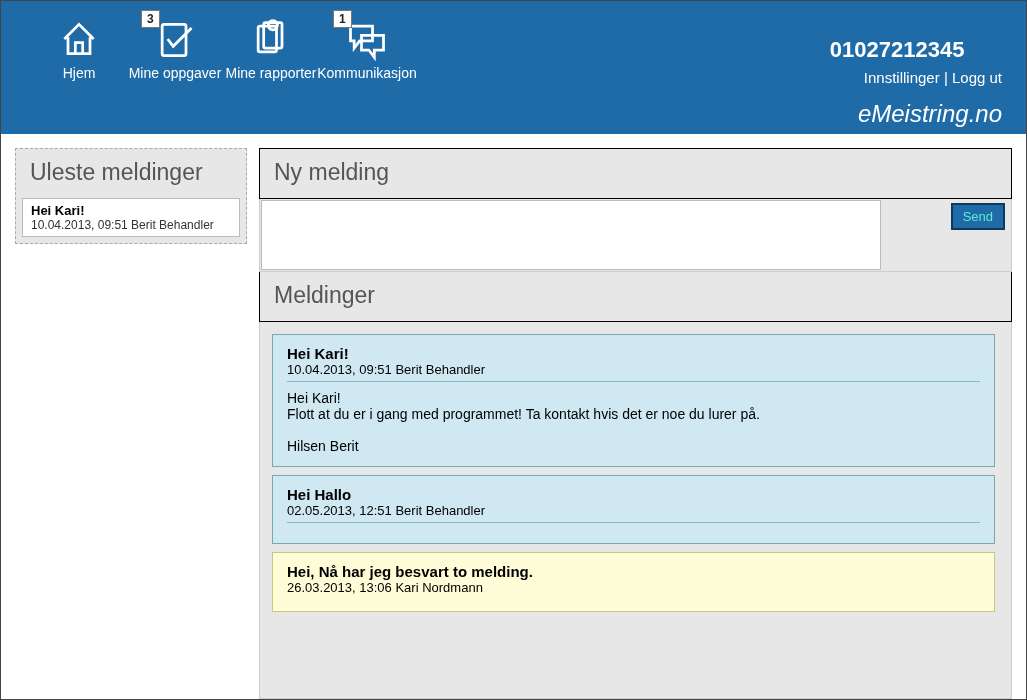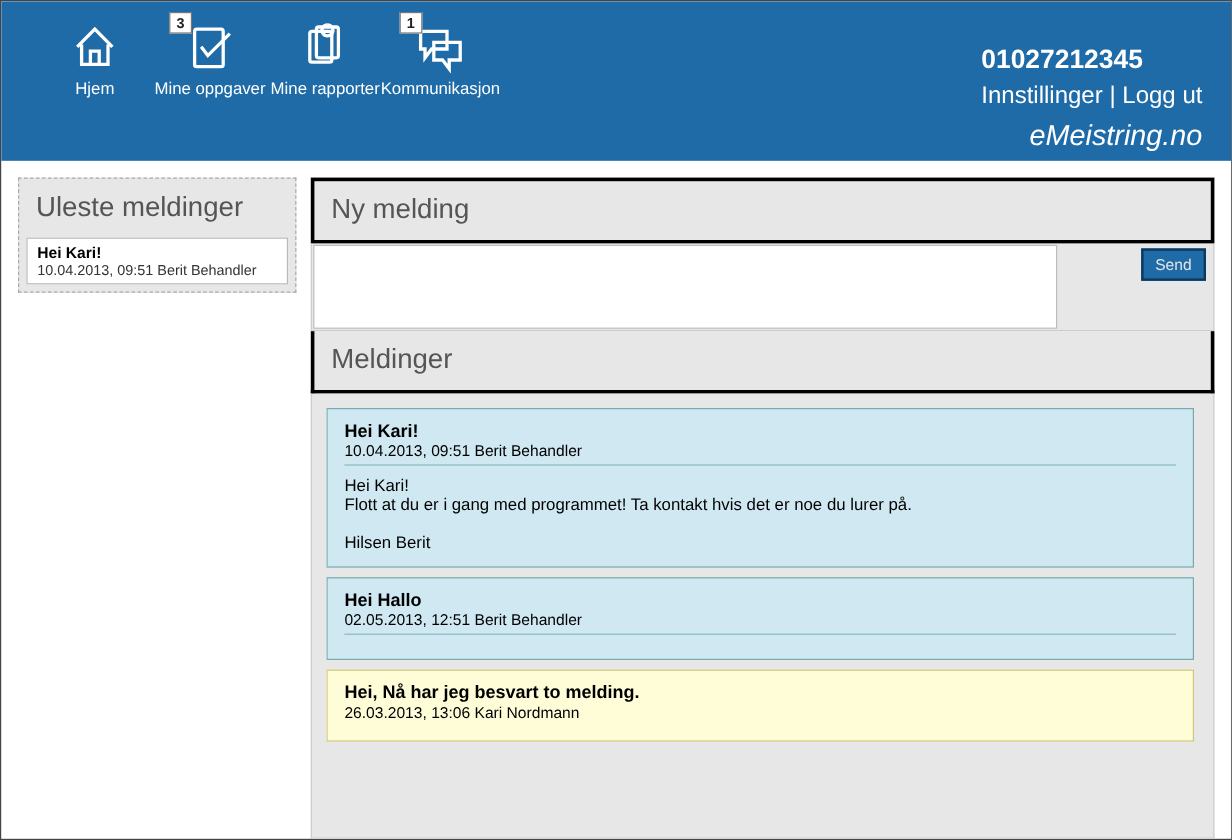--- a/index.html
+++ b/index.html
@@ -9,43 +9,43 @@
     .top-bar { background:#1e6ba8; height:133px; position:relative; color:#fff; }
     .nav { display:flex; gap:0; padding:14px 0 0 30px; }
     .nav-item { display:flex; flex-direction:column; align-items:center; width:96px; cursor:pointer; position:relative; color:#fff; font-size:14px; }
     .nav-item .icon-slot { height:48px; display:flex; align-items:center; justify-content:center; }
     .nav-item svg { stroke:#fff; fill:none; stroke-width:3; }
     .nav-item .badge { position:absolute; top:-5px; left:14px; background:#fff; color:#222; font-size:12px; font-weight:bold; padding:1px 5px; border:1px solid #777; }
     .nav-item span.label { margin-top:2px; }
     
     .header-right { position:absolute; top:36px; right:24px; text-align:left; }
     .header-right .userid { font-size:22px; font-weight:600; }
-    .header-right .links { font-size:20px; margin-top:6px; }
+    .header-right .links { font-size:15px; margin-top:6px;margin-left:34px; }
     .header-right .links a { color:#fff; text-decoration:none; cursor:pointer; }
     .brand { position:absolute; bottom:6px; right:24px; font-size:24px; font-style:italic; font-family: "Segoe UI", Arial, sans-serif; }
     .brand em { font-style:italic; }
     
     
     .main { display:flex; padding:14px 14px 0 14px; gap:12px; height:calc(100% - 133px); }
     
     
     .sidebar { width:232px; flex:0 0 232px; }
-    .panel { background:#e7e7e7; border:3px solid #000000; margin-bottom:14px; }
+    .panel { background:#e7e7e7; border:1px solid #000000; margin-bottom:14px; }
     .sidebar .panel { border:1px dashed #aaa; }
     .panel-header { font-size:23px; font-weight:300; color:#555; padding:10px 14px 12px 14px; font-family:"Segoe UI Light","Segoe UI",Arial,sans-serif; }
     .unread-item { background:#fff; border:1px solid #bbb; margin:0 6px 6px 6px; padding:4px 8px; cursor:pointer; }
     .unread-item .subject { font-weight:bold; font-size:13px; }
     .unread-item .meta { font-size:12px; color:#333; }
     
     
     .content { flex:1; display:flex; flex-direction:column; }
     .compose-row { display:flex; background:#e7e7e7; border:1px solid #ccc; border-top:none; }
     .compose-text { flex:1; resize:none; height:70px; border:1px solid #bbb; margin:1px 0 1px 1px; font-family:inherit; font-size:14px; overflow-y:scroll; }
     .compose-side { width:130px; display:flex; justify-content:flex-end; align-items:flex-start; padding:4px 6px; }
-    .send-btn { background:#1e6ba8; color:#e5e5e5; border:2px solid #0c3a5e; padding:4px 10px; font-size:13px; cursor:pointer; }
+    .send-btn { background:#1e6ba8; color:#5eead4; border:2px solid #0c3a5e; padding:4px 10px; font-size:13px; cursor:pointer; }
     
     .msgs-wrap { flex:1; background:#e7e7e7; border:1px solid #ccc; border-top:none; padding:12px; overflow:hidden; position:relative; }
     .msgs-scroll { height:100%; overflow-y:scroll; padding-right:4px; }
     .msg { border:1px solid #7aa; background:#cfe8f2; padding:10px 14px 12px 14px; margin-bottom:8px; }
     .msg.patient { background:#fffdd8; border-color:#cbc77b; }
     .msg .subj { font-weight:bold; font-size:15px; }
     .msg .meta { font-size:13px; margin-bottom:4px; }
     .msg hr { border:none; border-top:1px solid #8bb; margin:4px 0 8px 0; }
     .msg .body { font-size:14px; white-space:pre-line; }
     

